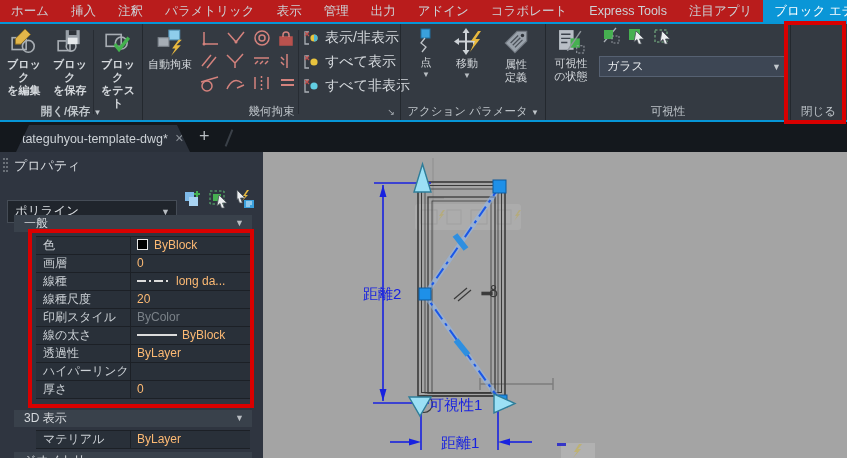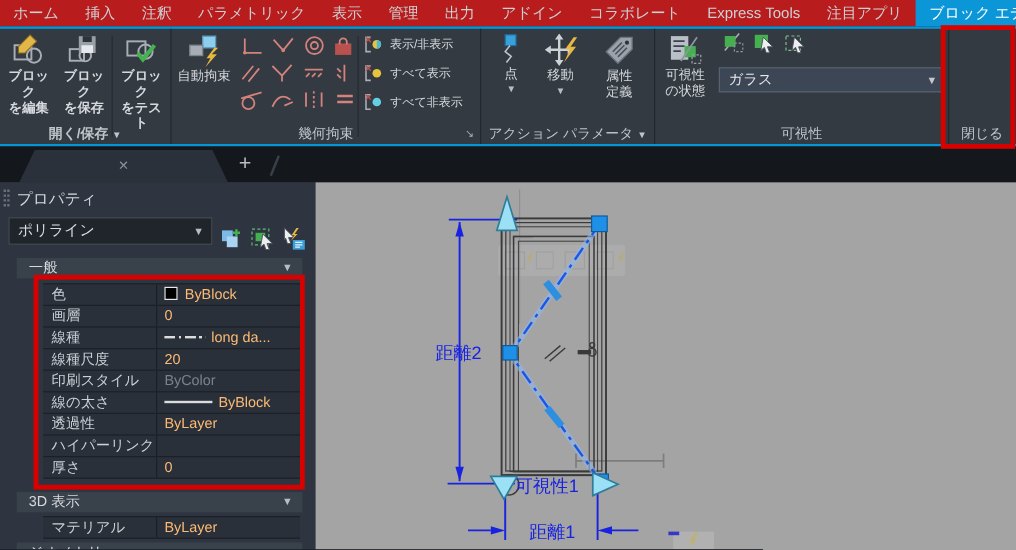--- a/index.html
+++ b/index.html
@@ -20,21 +20,21 @@
   .rpanel { position:absolute; top:0; height:96px; }
   .rpanel .plabel { position:absolute; bottom:1px; left:0; width:100%; text-align:center;
                     font-size:11.5px; color:#bfc5ca; white-space:nowrap; }
   .psep { position:absolute; top:0; width:1px; height:96px; background:#23282e; }
   .rbtn { position:absolute; top:4px; display:flex; flex-direction:column; align-items:center;
           color:#d5d9dd; font-size:11px; line-height:1.18; text-align:center; }
   .rbtn .lbl { white-space:pre-line; margin-top:2px; }
   .rbtn .caret { color:#b8bdc2; font-size:8px; margin-top:1px; }
   .minisep { position:absolute; top:6px; width:1px; height:84px; background:#272c33; }
   .vis-row { position:absolute; left:160px; display:flex; align-items:center; gap:5px;
-             font-size:10px; color:#d5d9dd; white-space:nowrap; }
+             font-size:14px; color:#d5d9dd; white-space:nowrap; }
   .launcher { position:absolute; right:5px; bottom:3px; font-size:9px; color:#aab0b6; }
   .vcombo { position:absolute; left:53px; top:32px; width:188px; height:21px; background:#3d4654;
             border:1px solid #566172; display:flex; align-items:center; font-size:12px; color:#e6e9ec;
             padding-left:7px; }
   .vcombo .caret { position:absolute; right:5px; color:#c3c8cd; font-size:9px; }
   .smallbtns { position:absolute; left:55px; top:3px; display:flex; gap:6px; }
 
   
   .filetabs { position:absolute; left:0; top:122px; width:847px; height:30px; background:#14181d; }
   .ftab { position:absolute; left:16px; top:3px; height:27px; width:174px; background:#2b313b;
@@ -45,21 +45,21 @@
   .ftab-new { position:absolute; left:199px; top:4px; font-size:18px; color:#b8bdc2; }
   .ftab-slash { position:absolute; left:228px; top:7px; width:1.5px; height:18px; background:#3a4048;
                 transform:rotate(22deg); }
 
   
   .palette { position:absolute; left:0; top:152px; width:263px; height:306px; background:#2f3540;
              overflow:hidden; }
   .pal-title { position:absolute; left:14px; top:5px; font-size:13px; color:#d5d9dd; }
   .pal-grip { position:absolute; left:3px; top:6px; width:5px; height:14px;
               border-left:2px dotted #6a7078; border-right:2px dotted #6a7078; }
-  .pal-combo { position:absolute; left:7px; top:29px; width:170px; height:23px; background:#20252c;
+  .pal-combo { position:absolute; left:7px; top:48px; width:170px; height:23px; background:#20252c;
                border:1px solid #454c56; display:flex; align-items:center; padding-left:7px;
                font-size:12.5px; color:#dadee2; }
   .pal-combo .caret { position:absolute; right:6px; color:#b8bdc2; font-size:9px; }
   .pal-tools { position:absolute; left:182px; top:36px; display:flex; gap:4px; }
   .pal-tools .tbtn { width:22px; height:22px; display:flex; align-items:center; justify-content:center; }
   .sect { position:absolute; left:14px; width:238px; height:17px; background:#39414b;
           font-size:12px; color:#d5d9dd; line-height:17px; padding-left:10px; }
   .sect .caret { position:absolute; right:8px; font-size:9px; color:#b8bdc2; }
   .pgrid { position:absolute; left:36px; width:214px; background:#293039;
            border-top:1px solid #1c2026; }
@@ -302,20 +302,21 @@
     </div>
     <div class="psep" style="left:790px;"></div>
 
     <div class="rpanel" style="left:790px;width:57px;">
       <div class="plabel">閉じる</div>
     </div>
   </div>
 
   <div class="filetabs">
     <div class="ftab">
+      <span>tateguhyou-template-dwg*</span>
       <span class="x">✕</span>
     </div>
     <div class="ftab-new">+</div>
     <div class="ftab-slash"></div>
   </div>
 
   <div class="palette">
     <div class="pal-grip"></div>
     <div class="pal-title">プロパティ</div>
 

